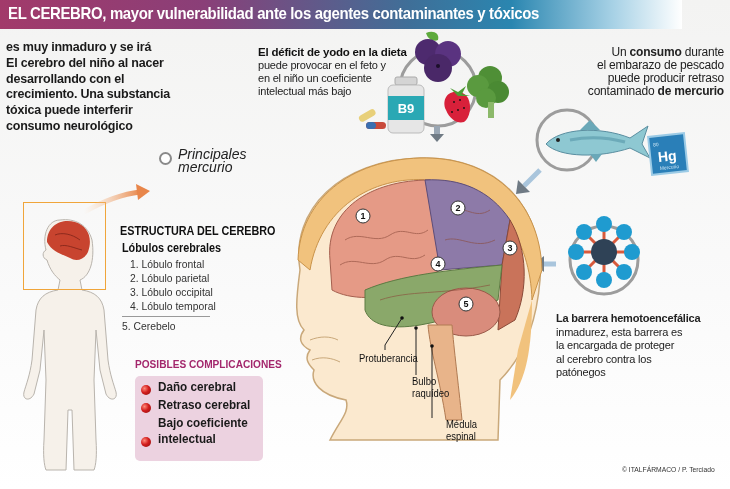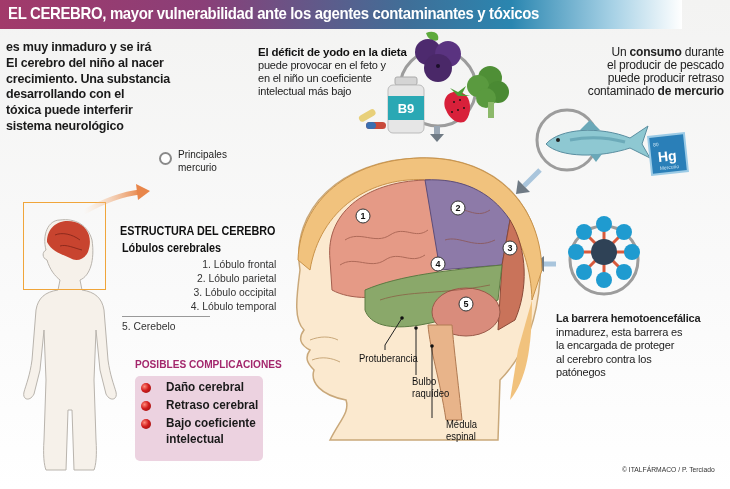--- a/index.html
+++ b/index.html
@@ -4,34 +4,34 @@
 <style>
   * { box-sizing: border-box; margin: 0; padding: 0; }
   body { width: 730px; height: 489px; overflow: hidden; background: #fff; font-family: "Liberation Sans", sans-serif; position: relative; }
   .page { position: absolute; left: 0; top: 0; width: 730px; height: 489px; background: linear-gradient(180deg, #f3f3f2 0%, #fafafa 60%, #ffffff 100%); }
   .header { position: absolute; left: 0; top: 0; width: 682px; height: 29px; background: linear-gradient(90deg, #a23a6a 0%, #8a3f78 30%, #3f6f98 60%, #2a86b0 75%, #a8d2e6 90%, #ffffff 100%); }
   .header-title { position: absolute; left: 8px; top: 4px; color: #fff; font-family: "Liberation Sans", sans-serif; font-weight: bold; font-size: 17px; letter-spacing: -0.4px; transform: scaleX(0.88); transform-origin: left; white-space: nowrap; }
   .intro { position: absolute; left: 6px; top: 40px; width: 190px; font-weight: bold; font-size: 12.5px; line-height: 15.8px; color: #1a1a1a; letter-spacing: -0.2px; }
   .intro span { display: block; white-space: nowrap; }
   .legend { position: absolute; left: 159px; top: 148px; display: flex; }
   .legend-ring { width: 13px; height: 13px; border: 2px solid #8a8a8a; border-radius: 50%; margin-top: 4px; background: #fff; }
-  .legend-text { margin-left: 6px; font-size: 10px; line-height: 13px; color: #222; }
+  .legend-text { margin-left: 6px; font-style: italic; font-size: 14px; line-height: 13px; color: #222; }
   .legend-text span { display: block; }
   .zoom-box { position: absolute; left: 23px; top: 202px; width: 83px; height: 88px; border: 1.5px solid #f0a53a; }
   .orange-arrow { position: absolute; left: 82px; top: 180px; }
   .struct { position: absolute; left: 120px; top: 224px; }
   .struct-title { font-weight: bold; font-size: 12px; color: #111; transform: scaleX(0.9); transform-origin: left; white-space: nowrap; }
   .struct-sub { font-weight: bold; font-size: 12px; color: #111; margin-top: 3px; margin-left: 2px; transform: scaleX(0.9); transform-origin: left; white-space: nowrap; }
-  .lobes { list-style: none; margin-top: 2px; margin-left: 10px; text-align: right; }
+  .lobes { list-style: none; margin-top: 2px; margin-left: 10px; }
   .lobes li { font-size: 11.5px; line-height: 14px; color: #333; transform: scaleX(0.9); transform-origin: left; white-space: nowrap; }
   .lobe-sep { width: 88px; height: 1px; background: #999; margin: 3px 0 3px 2px; }
   .cereb { font-size: 11.5px; color: #333; margin-left: 2px; transform: scaleX(0.9); transform-origin: left; white-space: nowrap; }
   .compl-title { position: absolute; left: 135px; top: 358px; font-weight: bold; font-size: 11.5px; color: #a3276c; transform: scaleX(0.88); transform-origin: left; white-space: nowrap; }
   .compl-box { position: absolute; left: 135px; top: 376px; width: 128px; height: 85px; background: #ecd2e0; border-radius: 5px; padding: 3px 0 0 6px; }
-  .compl-item { display: flex; align-items: flex-start; margin-bottom: 2px; gap: 8px; }
+  .compl-item { display: flex; align-items: flex-end; margin-bottom: 2px; }
   .bullet { width: 10px; height: 10px; border-radius: 50%; background: radial-gradient(circle at 35% 35%, #ff8a7a 0%, #d21d1d 45%, #8a0d0d 100%); margin-top: 4px; margin-right: 7px; flex-shrink: 0; }
   .compl-text { font-weight: bold; font-size: 13px; line-height: 16px; color: #1a1a1a; transform: scaleX(0.9); transform-origin: left; white-space: nowrap; }
   .compl-text span { display: block; }
   .iodine { position: absolute; left: 258px; top: 46px; width: 150px; font-size: 11px; line-height: 13px; color: #222; letter-spacing: -0.2px; }
   .iodine b { font-size: 11.5px; color: #111; }
   .iodine span { display: block; white-space: nowrap; }
   .mercury { position: absolute; left: 556px; top: 46px; width: 168px; text-align: right; font-size: 12px; line-height: 13px; color: #222; letter-spacing: -0.2px; }
   .mercury span { display: block; white-space: nowrap; }
   .barrier { position: absolute; left: 556px; top: 312px; font-size: 11px; line-height: 13.5px; color: #222; letter-spacing: -0.2px; }
   .barrier span { display: block; white-space: nowrap; }
@@ -44,24 +44,24 @@
 
 <div class="page">
 
   <div class="header">
     <div class="header-title">EL CEREBRO, mayor vulnerabilidad ante los agentes contaminantes y tóxicos</div>
   </div>
 
   <div class="intro">
     <span>es muy inmaduro y se irá</span>
     <span>El cerebro del niño al nacer</span>
+    <span>desarrollando con el</span>
     <span>crecimiento. Una substancia</span>
-    <span>desarrollando con el</span>
     <span>tóxica puede interferir</span>
-    <span>sistema neurológico</span>
+    <span>consumo neurológico</span>
   </div>
 
   <div class="legend">
     <div class="legend-ring"></div>
     <div class="legend-text">
       <span>Principales</span>
       <span>mercurio</span>
     </div>
   </div>
 
@@ -157,21 +157,21 @@
     <rect x="8" y="82" width="18" height="7" rx="3.5" fill="#e8d07a" transform="rotate(-30 17 85)"></rect>
     <rect x="16" y="92" width="20" height="7" rx="3.5" fill="#c94a3b"></rect>
     <rect x="16" y="92" width="10" height="7" rx="3.5" fill="#3a6fb0"></rect>
 
     <rect x="84" y="96" width="6" height="8" fill="#9aa7b4"></rect>
     <path d="M80 104 L 94 104 L 87 112 Z" fill="#6f7a84"></path>
   </svg>
 
   <div class="mercury">
     <span><span style="display:inline">Un </span><b style="display:inline">consumo</b><span style="display:inline"> durante</span></span>
-    <span>el producir de pescado</span>
+    <span>el embarazo de pescado</span>
     <span>puede producir retraso</span>
     <span><span style="display:inline">contaminado </span><b style="display:inline">de mercurio</b></span>
   </div>
 
   <svg style="left:510px;top:100px;" width="200" height="100" viewBox="0 0 200 100">
     <circle cx="57" cy="40" r="30" fill="none" stroke="#9c9c9c" stroke-width="3"></circle>
     <path d="M36 44 C 50 28, 90 26, 120 38 L 138 26 L 132 44 L 140 58 L 120 48 C 90 58, 50 58, 36 44 Z" fill="#8ec8d2" stroke="#5a8ea0" stroke-width="1"></path>
     <path d="M70 30 L 80 20 L 90 30 Z" fill="#6aa8b8"></path>
     <path d="M80 54 L 86 62 L 92 54 Z" fill="#6aa8b8"></path>
     <path d="M60 40 C 80 36, 100 38, 115 42" stroke="#4a8ca0" stroke-width="3" fill="none" opacity="0.5"></path>

